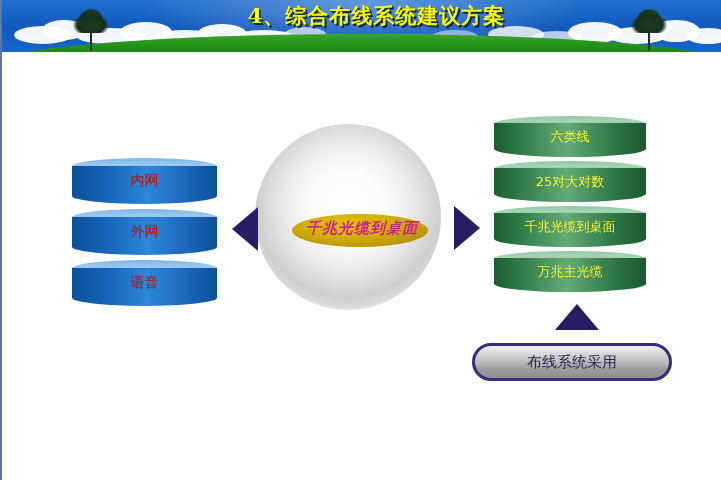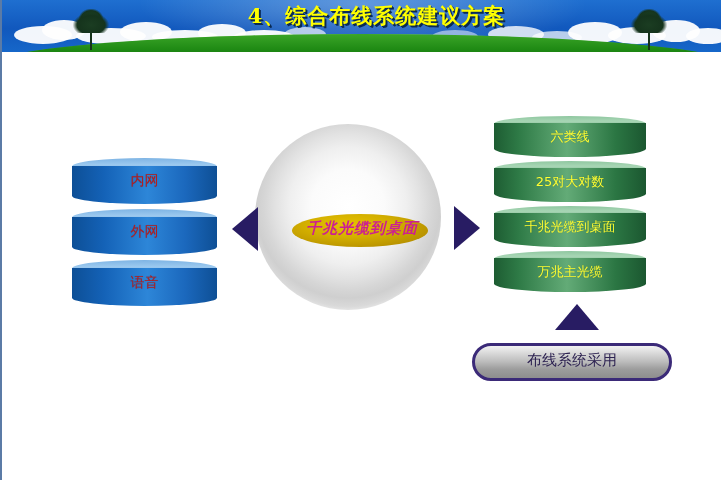--- a/index.html
+++ b/index.html
@@ -264,21 +264,21 @@
     left: 470px;
     top: 343px;
     width: 200px;
     height: 38px;
     border-radius: 19px;
     border: 3px solid #3b2a78;
     background: linear-gradient(to bottom, #f2f2f2 0%, #dedede 18%, #bdbdbd 48%, #9d9d9d 72%, #8e8e8e 100%);
     box-sizing: border-box;
     line-height: 32px;
     text-align: center;
-    font-family: Liberation Mono, monospace;
+    font-family: Liberation Sans, sans-serif;
     font-size: 15px;
     color: #2e2352;
     white-space: nowrap;
   }
 </style>
 </head>
 <body>
 
 <div id="slide">
 

